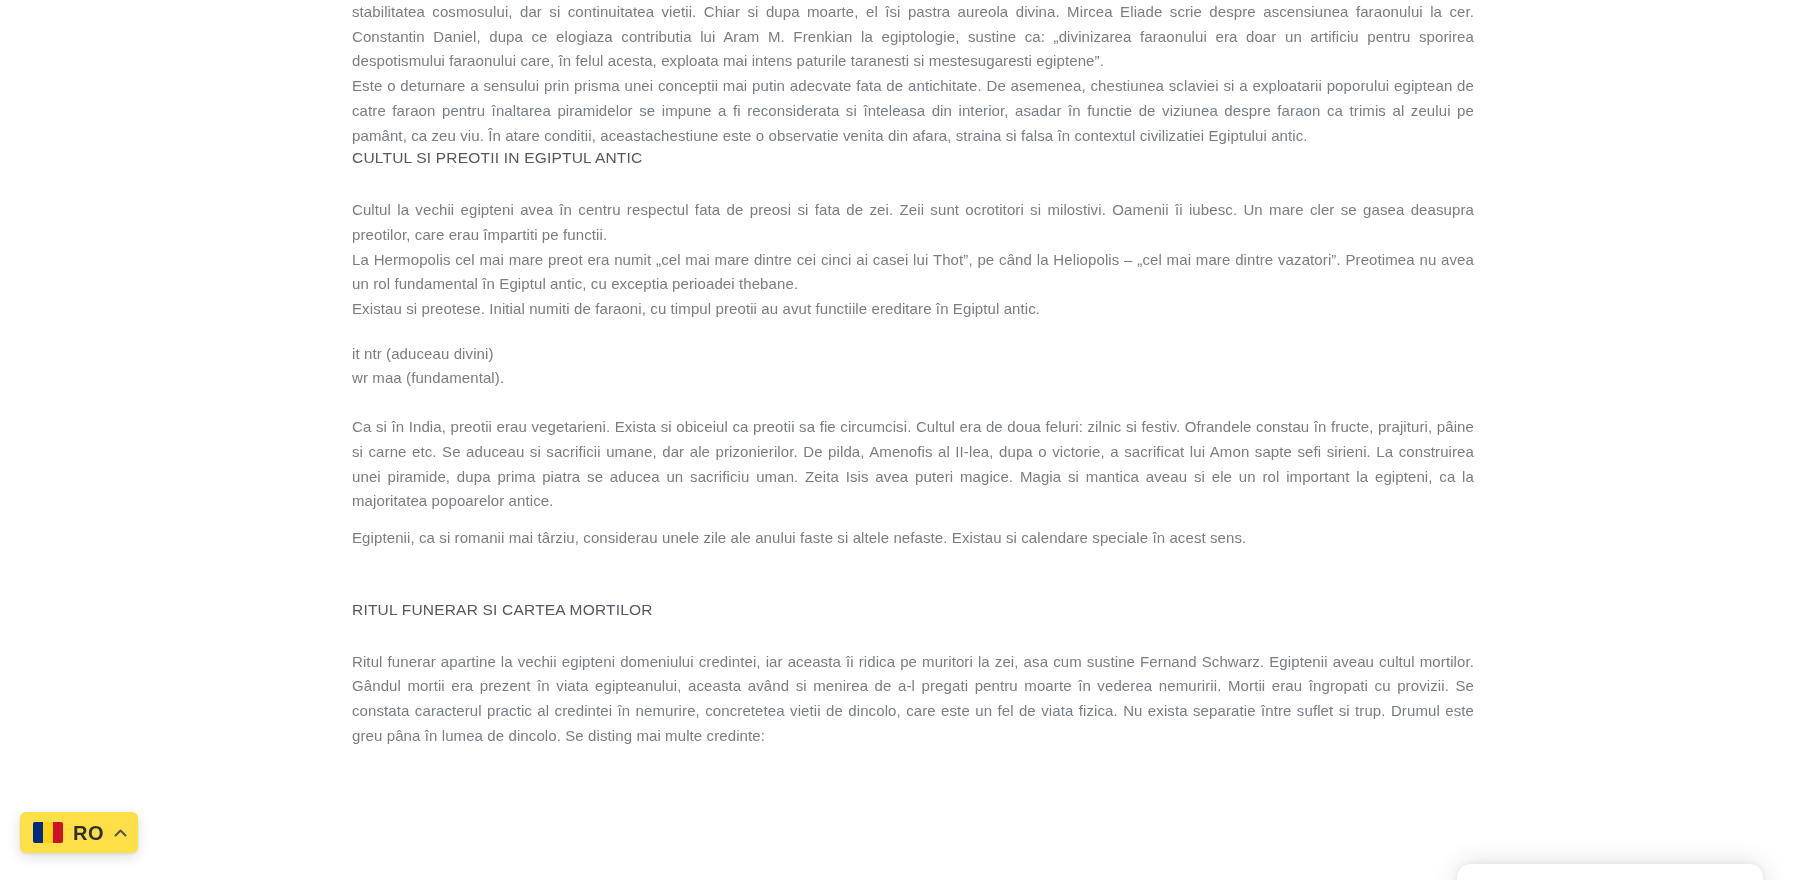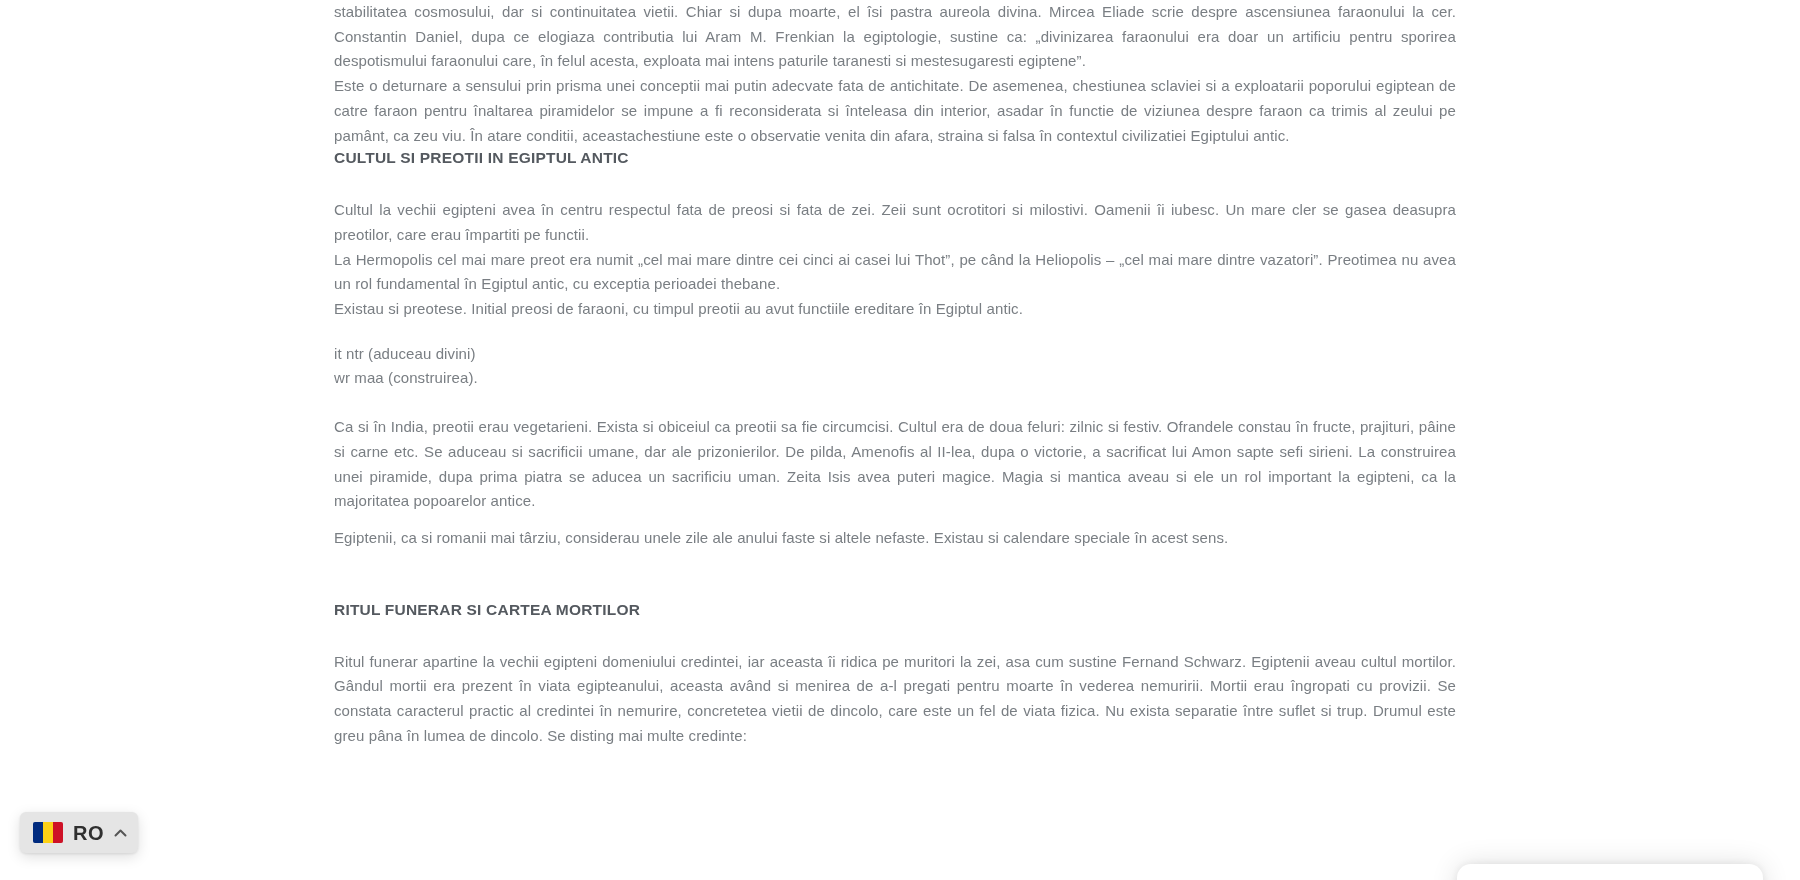--- a/index.html
+++ b/index.html
@@ -8,54 +8,54 @@
     width: 1800px;
     height: 880px;
     overflow: hidden;
     background: #ffffff;
     font-family: "Liberation Sans", "DejaVu Sans", sans-serif;
   }
 
   
   .article {
     position: absolute;
-    left: 334px;
+    left: 352px;
     top: 0;
     width: 1122px;
   }
   .para {
     margin: 0;
     color: #797e83;
     font-size: 15px;
     line-height: 24.7px;
     text-align: justify;
     letter-spacing: 0.1px;
   }
   .heading {
     margin: 0 0 30px 0;
     color: #54595f;
     font-size: 15.5px;
-    font-weight: bold;
+    font-weight: normal;
     line-height: 20px;
     letter-spacing: 0.2px;
   }
   .mb20 { margin-bottom: 20px; }
   .mb24 { margin-bottom: 24px; }
   .mb25 { margin-bottom: 25px; }
   .mb26 { }
   .mb49 { margin-bottom: 49px; margin-top: 12px; }
 
   
   .lang-switcher {
     position: fixed;
     left: 20px;
     top: 812px;
     width: 118px;
     height: 41px;
-    background: #e5e5e5;
+    background: #fde047;
     border: none;
     border-radius: 6px;
     box-shadow: 0 1px 3px rgba(0,0,0,0.10), 0 4px 14px rgba(0,0,0,0.13);
     display: flex;
     align-items: center;
     gap: 10px;
     padding: 0 0 0 13px;
     box-sizing: border-box;
     cursor: pointer;
   }
@@ -96,23 +96,23 @@
 </style>
 </head>
 <body>
 
 <div class="article">
   <p class="para">stabilitatea cosmosului, dar si continuitatea vietii. Chiar si dupa moarte, el îsi pastra aureola divina. Mircea Eliade scrie despre ascensiunea faraonului la cer. Constantin Daniel, dupa ce elogiaza contributia lui Aram M. Frenkian la egiptologie, sustine ca: „divinizarea faraonului era doar un artificiu pentru sporirea despotismului faraonului care, în felul acesta, exploata mai intens paturile taranesti si mestesugaresti egiptene”.</p>
   <p class="para mb26">Este o deturnare a sensului prin prisma unei conceptii mai putin adecvate fata de antichitate. De asemenea, chestiunea sclaviei si a exploatarii poporului egiptean de catre faraon pentru înaltarea piramidelor se impune a fi reconsiderata si înteleasa din interior, asadar în functie de viziunea despre faraon ca trimis al zeului pe pamânt, ca zeu viu. În atare conditii, aceastachestiune este o observatie venita din afara, straina si falsa în contextul civilizatiei Egiptului antic.</p>
   <h3 class="heading">CULTUL SI PREOTII IN EGIPTUL ANTIC</h3>
   <p class="para">Cultul la vechii egipteni avea în centru respectul fata de preosi si fata de zei. Zeii sunt ocrotitori si milostivi. Oamenii îi iubesc. Un mare cler se gasea deasupra preotilor, care erau împartiti pe functii.</p>
   <p class="para">La Hermopolis cel mai mare preot era numit „cel mai mare dintre cei cinci ai casei lui Thot”, pe când la Heliopolis – „cel mai mare dintre vazatori”. Preotimea nu avea un rol fundamental în Egiptul antic, cu exceptia perioadei thebane.</p>
-  <p class="para mb20">Existau si preotese. Initial preosi de faraoni, cu timpul preotii au avut functiile ereditare în Egiptul antic.</p>
+  <p class="para mb20">Existau si preotese. Initial numiti de faraoni, cu timpul preotii au avut functiile ereditare în Egiptul antic.</p>
   <p class="para">it ntr (aduceau divini)</p>
-  <p class="para mb24">wr maa (construirea).</p>
+  <p class="para mb24">wr maa (fundamental).</p>
   <p class="para">Ca si în India, preotii erau vegetarieni. Exista si obiceiul ca preotii sa fie circumcisi. Cultul era de doua feluri: zilnic si festiv. Ofrandele constau în fructe, prajituri, pâine si carne etc. Se aduceau si sacrificii umane, dar ale prizonierilor. De pilda, Amenofis al II-lea, dupa o victorie, a sacrificat lui Amon sapte sefi sirieni. La construirea unei piramide, dupa prima piatra se aducea un sacrificiu uman. Zeita Isis avea puteri magice. Magia si mantica aveau si ele un rol important la egipteni, ca la majoritatea popoarelor antice.</p>
   <p class="para mb49">Egiptenii, ca si romanii mai târziu, considerau unele zile ale anului faste si altele nefaste. Existau si calendare speciale în acest sens.</p>
   <h3 class="heading">RITUL FUNERAR SI CARTEA MORTILOR</h3>
   <p class="para">Ritul funerar apartine la vechii egipteni domeniului credintei, iar aceasta îi ridica pe muritori la zei, asa cum sustine Fernand Schwarz. Egiptenii aveau cultul mortilor. Gândul mortii era prezent în viata egipteanului, aceasta având si menirea de a-l pregati pentru moarte în vederea nemuririi. Mortii erau îngropati cu provizii. Se constata caracterul practic al credintei în nemurire, concretetea vietii de dincolo, care este un fel de viata fizica. Nu exista separatie între suflet si trup. Drumul este greu pâna în lumea de dincolo. Se disting mai multe credinte:</p>
 </div>
 
 <button class="lang-switcher">
   <span class="flag">
     <span class="stripe" style="background:#002B7F"></span>
     <span class="stripe" style="background:#FCD116"></span>

